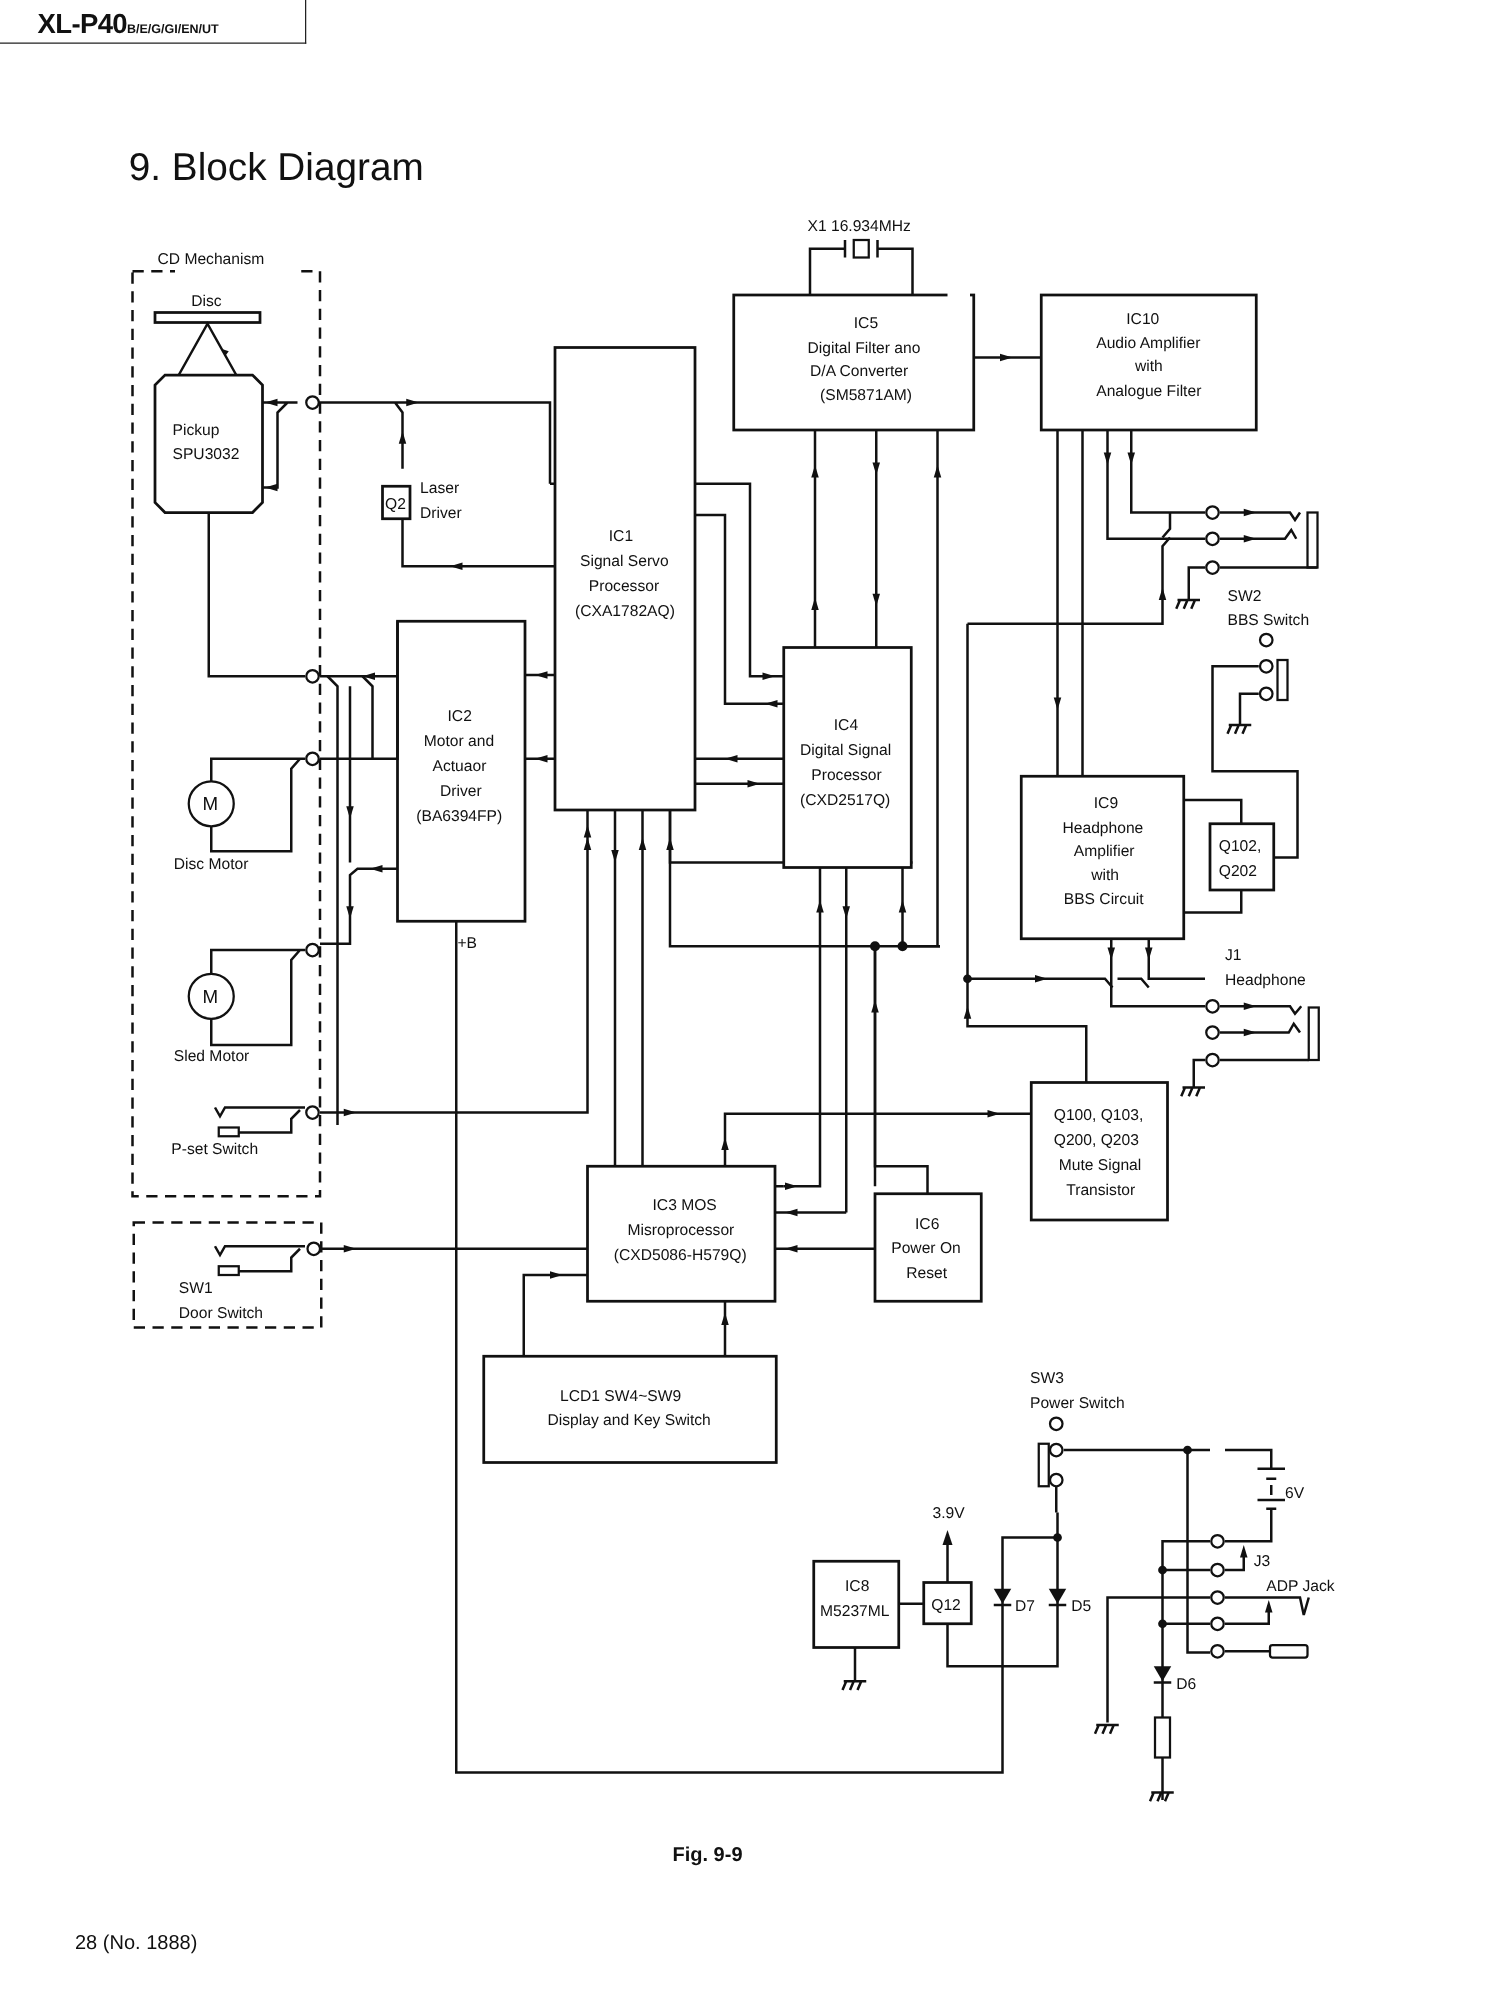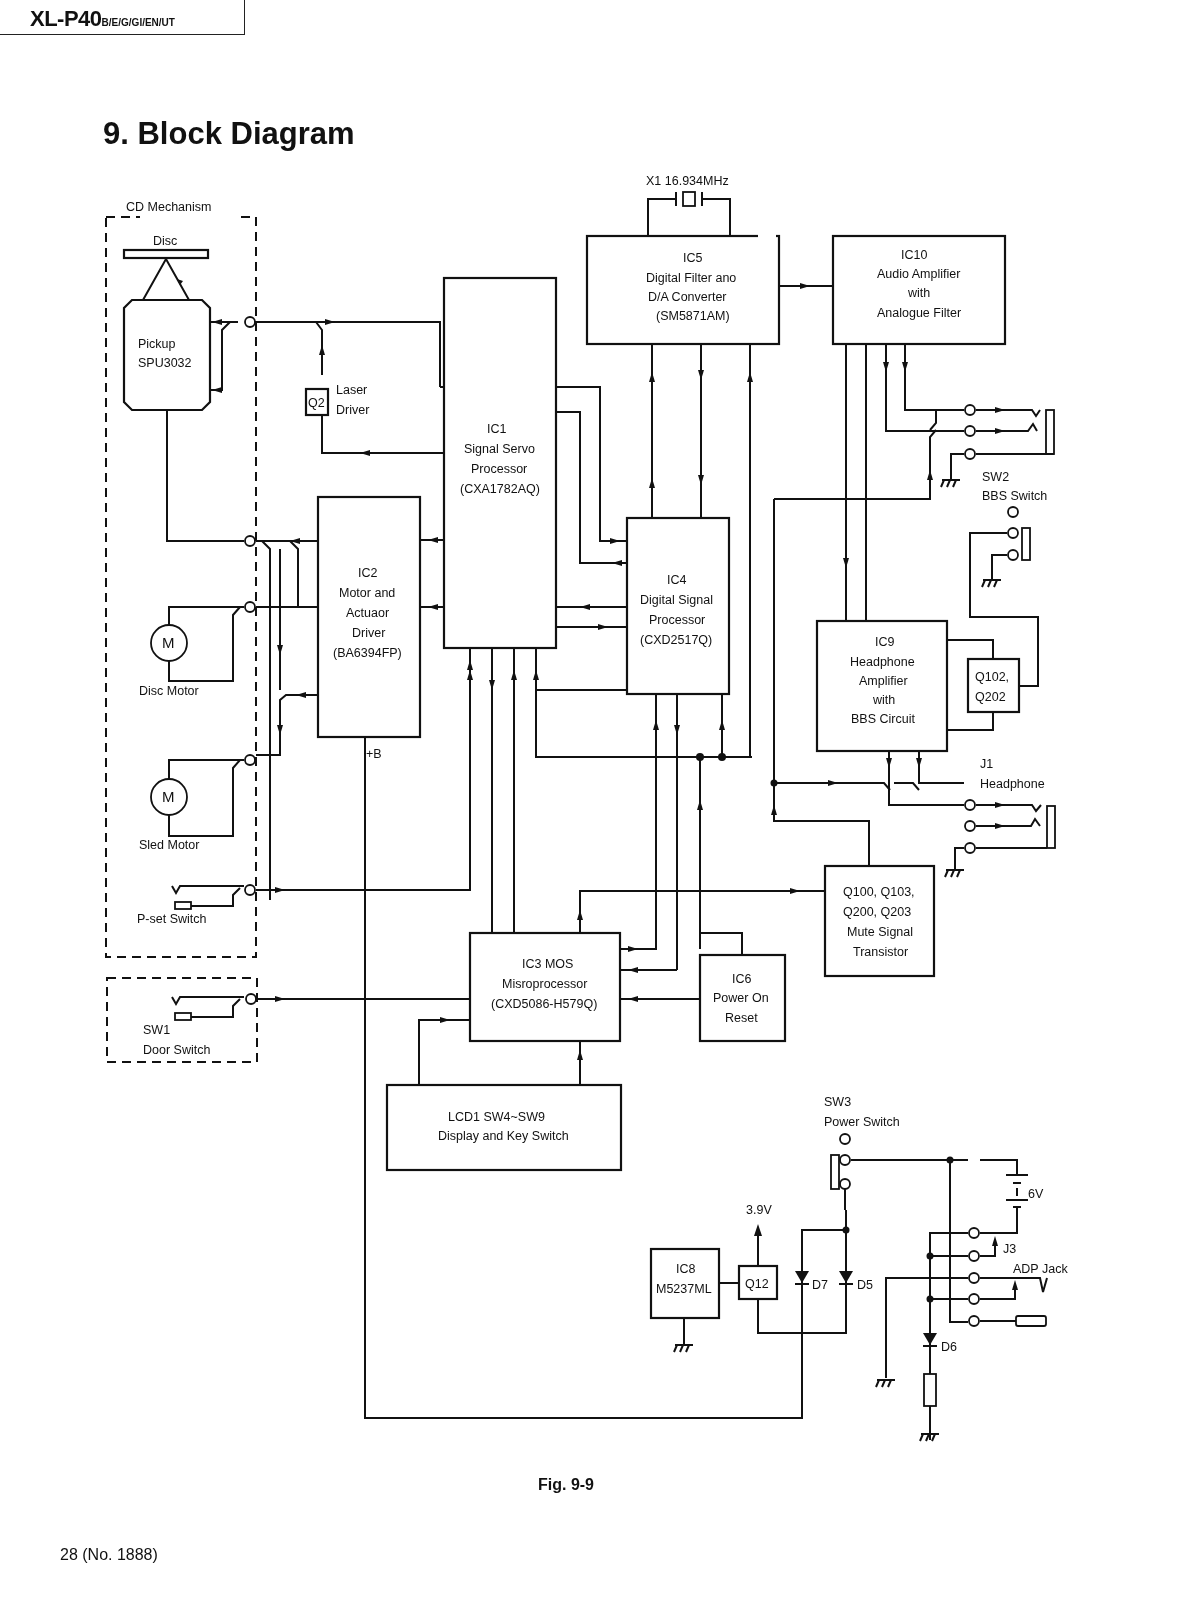--- a/index.html
+++ b/index.html
@@ -2,21 +2,21 @@
 <html><head>
 <meta charset="utf-8">
 <style>
   html, body { margin: 0; padding: 0; background: #ffffff; }
   body { width: 1192px; height: 1600px; position: relative; overflow: hidden;
          font-family: "Liberation Sans", sans-serif; color: #111; }
   .hdr-box { position: absolute; left: -2px; top: -2px; width: 246px; height: 36px;
              border: 1.5px solid #222; border-top: none; border-left: none; }
   .hdr-model { position: absolute; left: 30px; top: 6px; font-weight: bold; font-size: 22px; letter-spacing: -0.5px; }
   .hdr-variants { font-size: 10px; font-weight: bold; letter-spacing: 0; text-align: center; }
-  .title { position: absolute; left: 103px; top: 116px; font-size: 31px; font-weight: bold; }
+  .title { position: absolute; left: 103px; top: 116px; font-size: 31px; font-weight: normal; }
   .fig { position: absolute; left: 538px; top: 1476px; font-size: 16px; font-weight: bold; }
   .page { position: absolute; left: 60px; top: 1546px; font-size: 16px; }
   svg.diagram { position: absolute; left: 0; top: 0; }
   svg text { font-family: "Liberation Sans", sans-serif; font-size: 12.5px; fill: #111; }
   .w { stroke: #111; stroke-width: 2; fill: none; }
   .box { stroke: #111; stroke-width: 2.2; fill: #fff; }
   .dash { stroke: #111; stroke-width: 2; fill: none; stroke-dasharray: 9 6; }
   .term { stroke: #111; stroke-width: 1.8; fill: #fff; }
   .dot { fill: #111; }
   .arr { fill: #111; }

